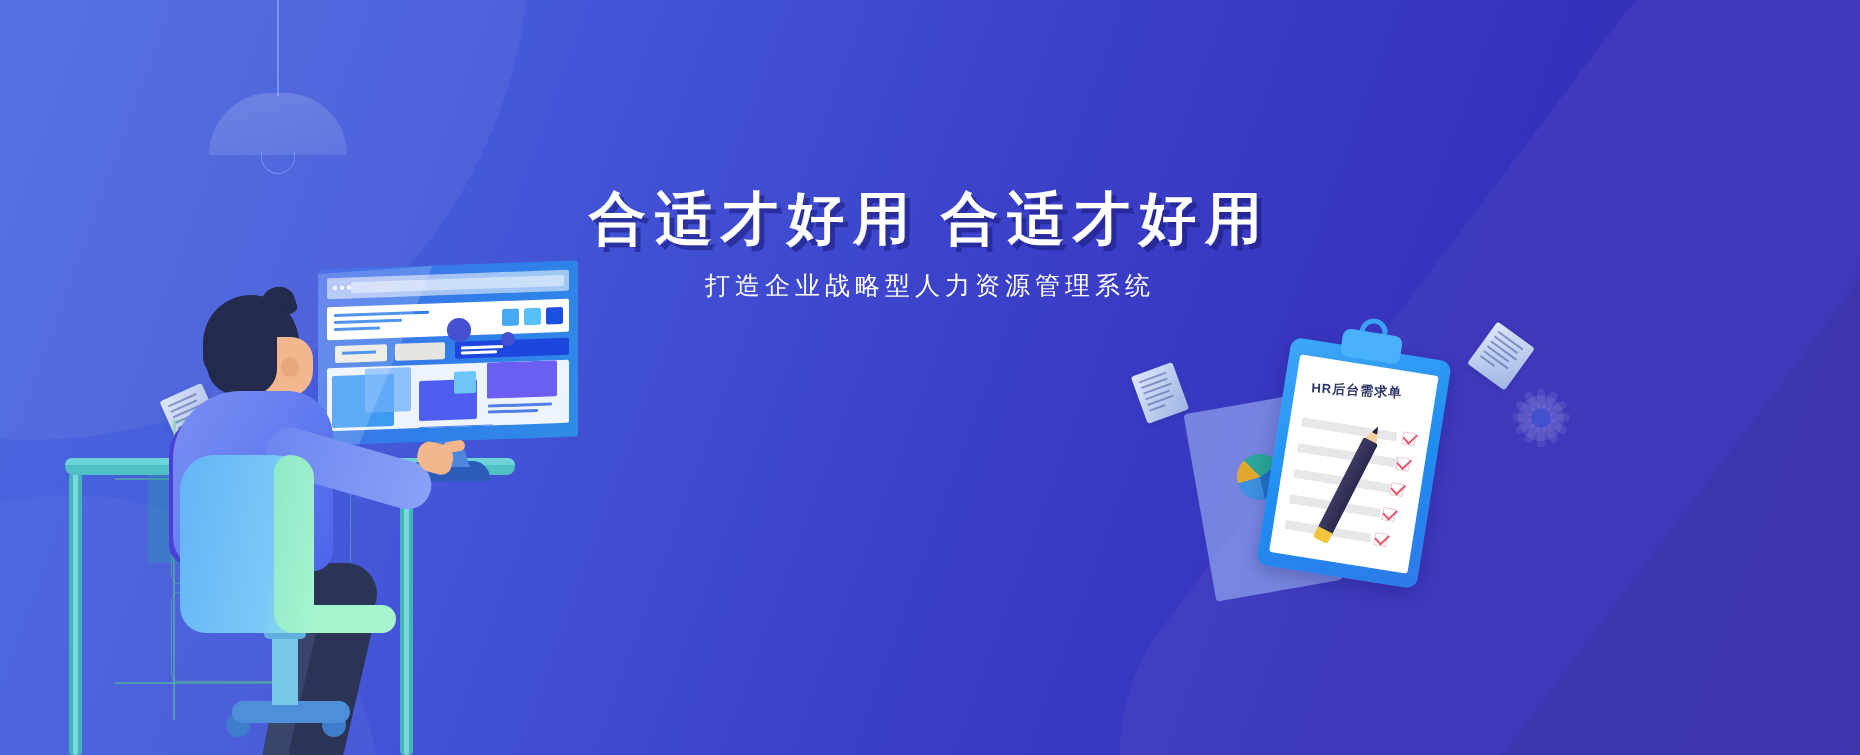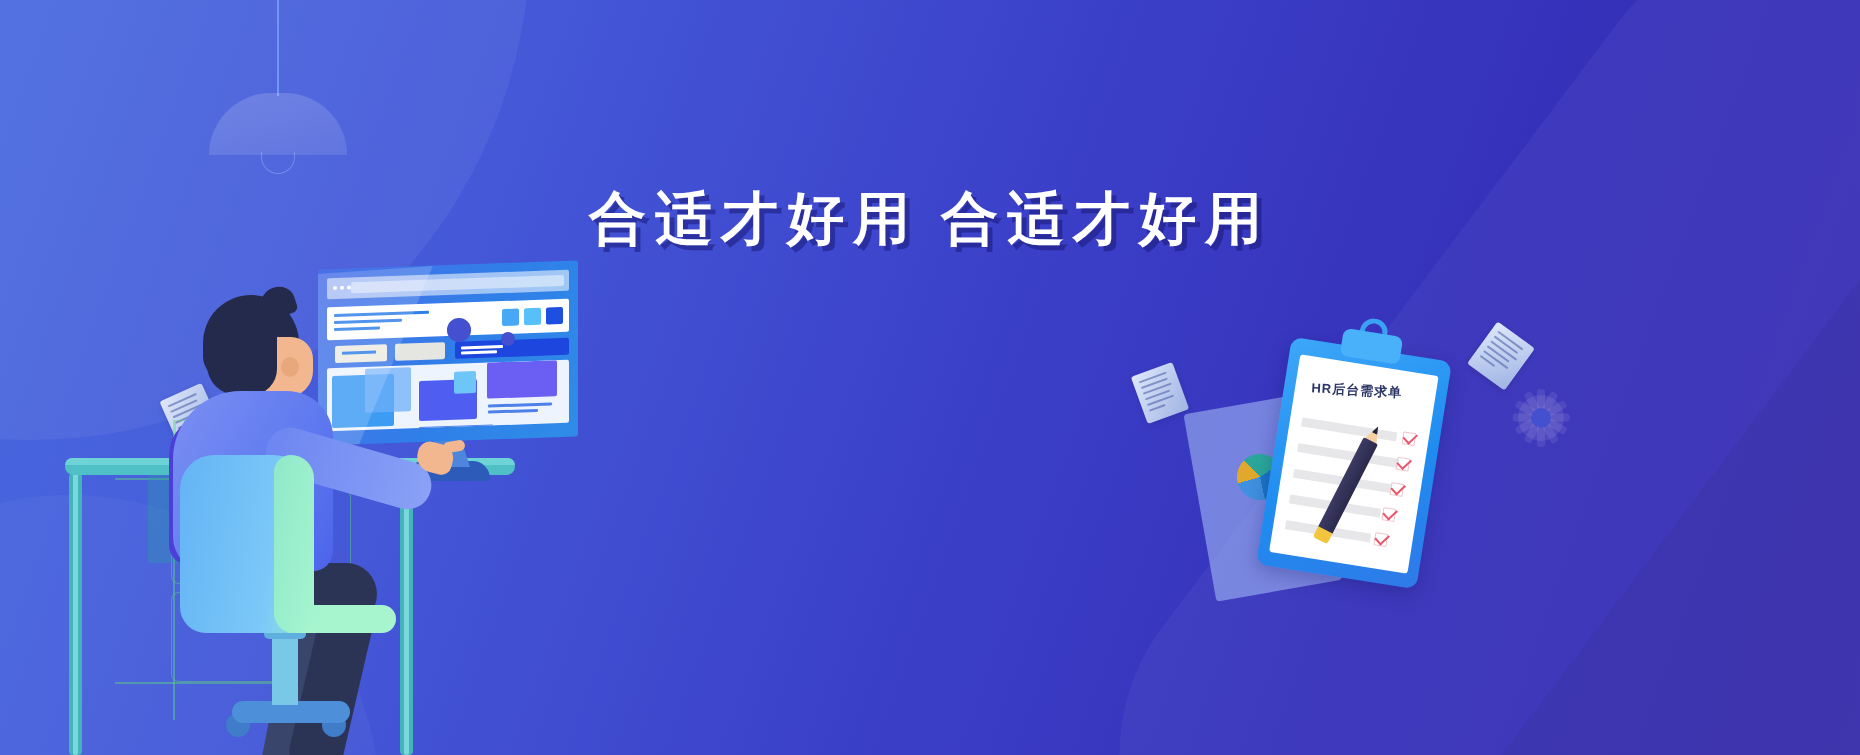--- a/index.html
+++ b/index.html
@@ -616,15 +616,16 @@
           <div class="pencil-lead"></div>
           <div class="pencil-body"></div>
           <div class="pencil-ferrule"></div>
         </div>
       </div>
     </div>
   </div>
 
   <div class="headline-block">
     <div class="headline"><span>合适才好用</span><span class="gap"></span><span>合适才好用</span></div>
+    <div class="subtitle">打造企业战略型人力资源管理系统</div>
   </div>
 
 </div>
 
 </body></html>

